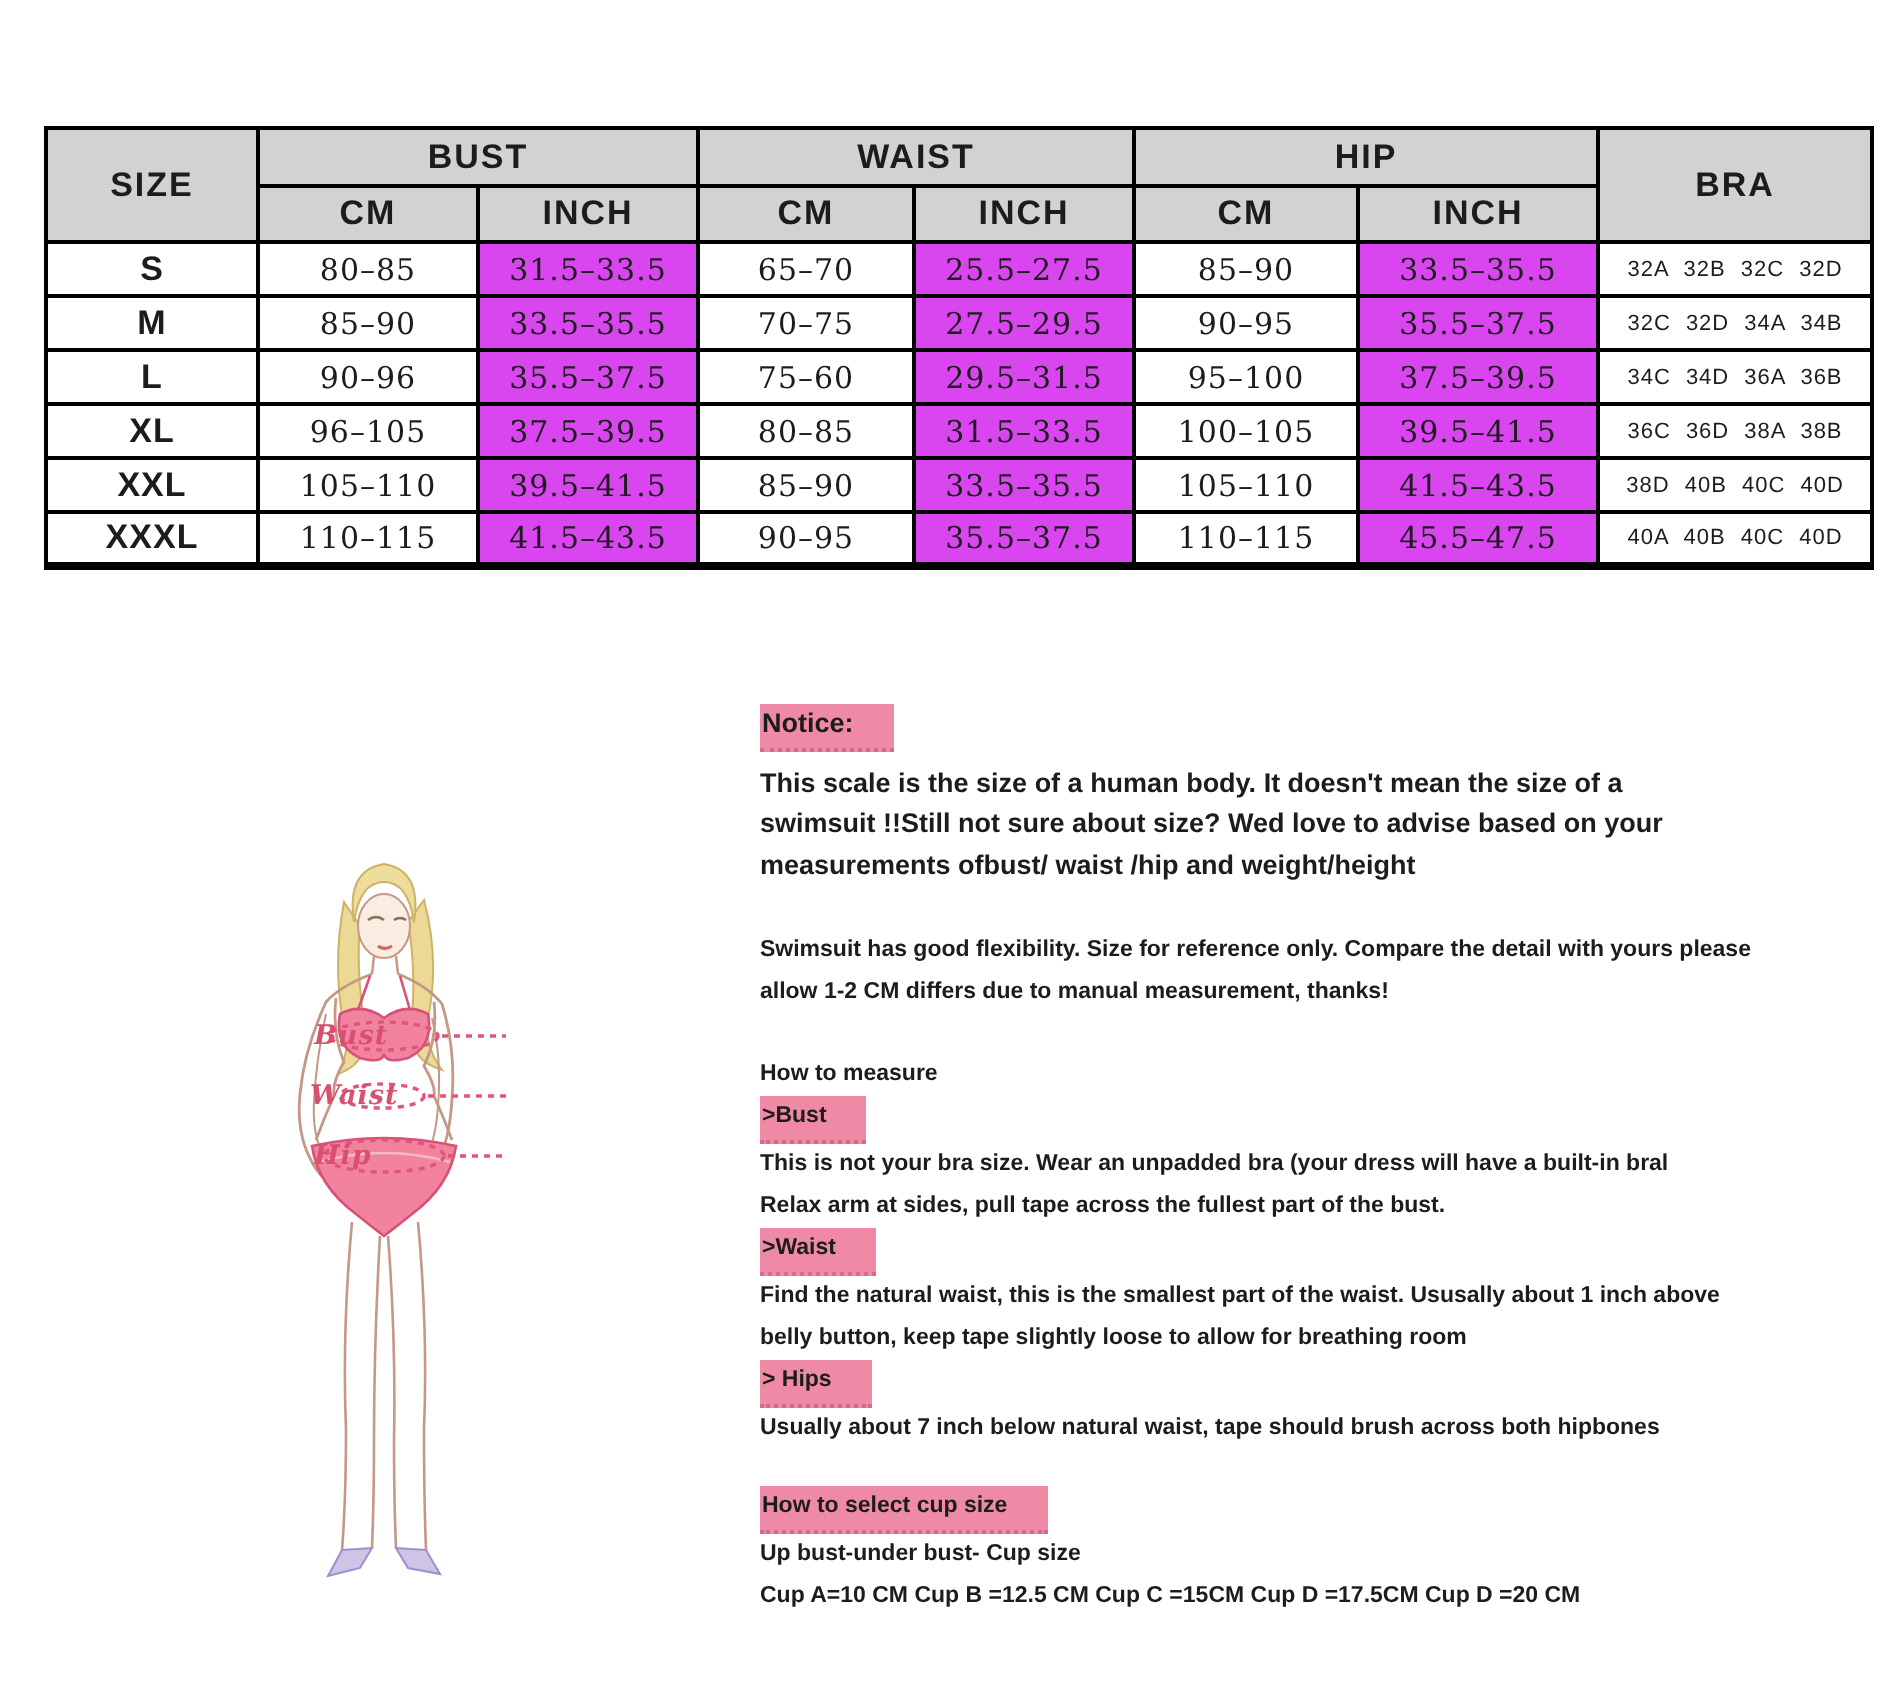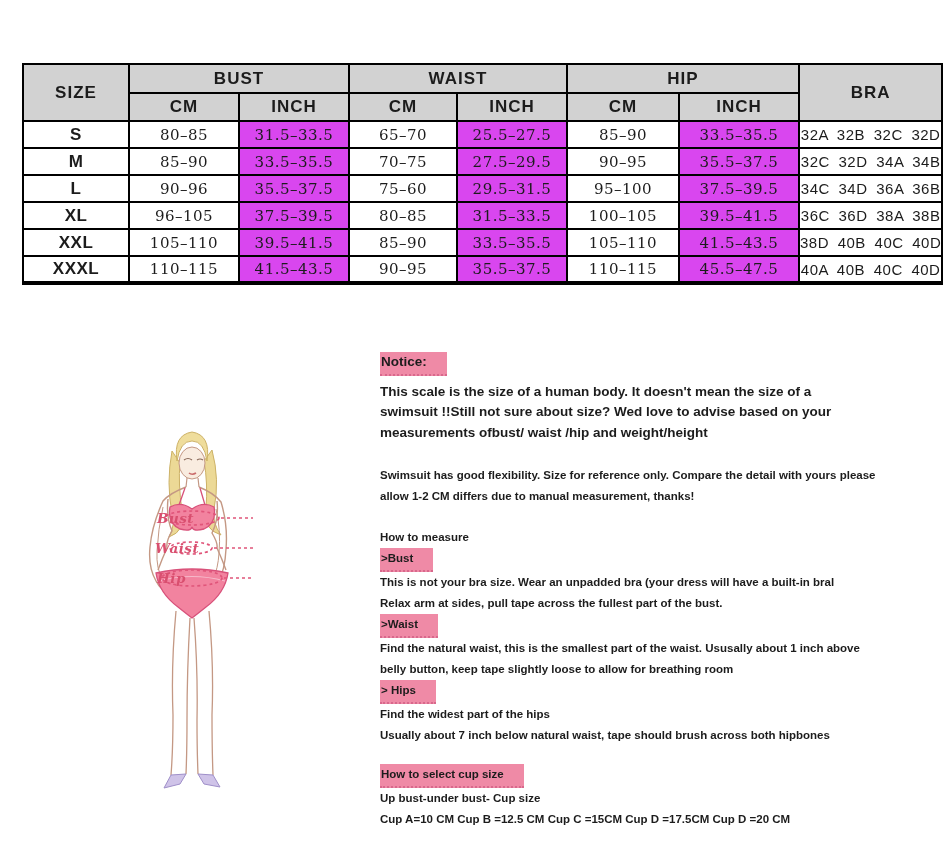--- a/index.html
+++ b/index.html
@@ -11,21 +11,21 @@
         border:2px solid #000;border-bottom:4px solid #000;}
   .size-table td,.size-table th{border:2px solid #000;text-align:center;vertical-align:middle;
         padding:0;overflow:hidden;white-space:nowrap;}
   .size-table th{background:#d2d2d2;font-size:17px;font-weight:600;letter-spacing:1px;
         font-family:"Liberation Sans",sans-serif;}
   .h-row1{height:29px;} .h-row2{height:28px;}
   .d-row{height:27px;}
   .cell-size{font-size:17px;font-weight:600;letter-spacing:.5px;}
   .cell-range{font-family:"DejaVu Serif",serif;font-size:15px;letter-spacing:.5px;}
   .col-inch{background:#d946ef;}
-  .cell-bra{font-size:15px;letter-spacing:.5px;word-spacing:4px;}
+  .cell-bra{font-size:11px;letter-spacing:.5px;word-spacing:4px;}
 
   
   .figure-wrap{position:absolute;left:100px;top:425px;width:290px;height:375px;}
   .fig-label{position:absolute;font-family:"DejaVu Serif",serif;font-style:italic;font-weight:bold;
         color:#d94f6f;font-size:13.5px;letter-spacing:.5px;}
   .fig-label.bust{left:157px;top:510px;}
   .fig-label.waist{left:155px;top:540px;}
   .fig-label.hip{left:157px;top:570px;}
 
   
@@ -194,21 +194,20 @@
     </div>
     <div class="sp20">
       <div class="tb-line">How to measure</div>
       <div class="tb-line"><span class="hl">&gt;Bust</span></div>
       <div class="tb-line">This is not your bra size. Wear an unpadded bra (your dress will have a built-in bral</div>
       <div class="tb-line">Relax arm at sides, pull tape across the fullest part of the bust.</div>
       <div class="tb-line"><span class="hl">&gt;Waist</span></div>
       <div class="tb-line">Find the natural waist, this is the smallest part of the waist. Ususally about 1 inch above</div>
       <div class="tb-line">belly button, keep tape slightly loose to allow for breathing room</div>
       <div class="tb-line"><span class="hl">&gt; Hips</span></div>
-      <div class="tb-line">Find the widest part of the hips</div>
       <div class="tb-line">Usually about 7 inch below natural waist, tape should brush across both hipbones</div>
     </div>
     <div class="sp18">
       <div class="tb-line"><span class="hl">How to select cup size</span></div>
       <div class="tb-line">Up bust-under bust- Cup size</div>
       <div class="tb-line">Cup A=10 CM Cup B =12.5 CM Cup C =15CM Cup D =17.5CM Cup D =20 CM</div>
     </div>
   </div>
 
 </div>

